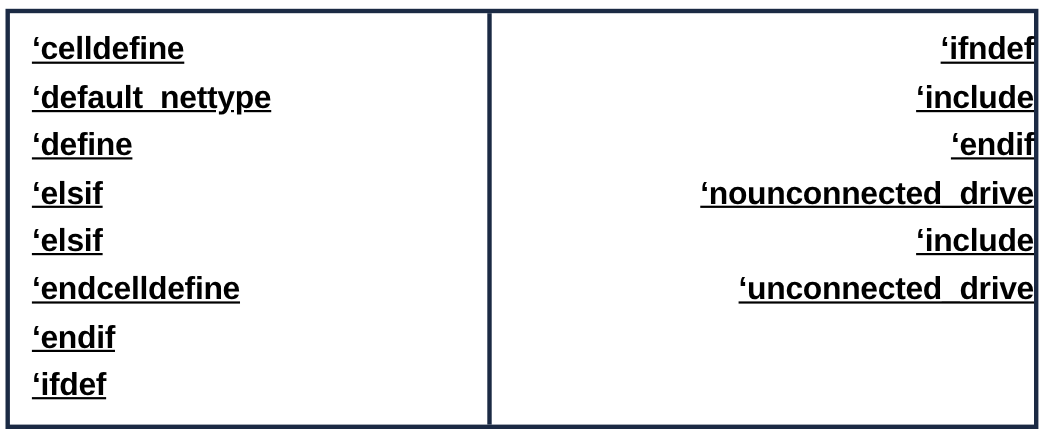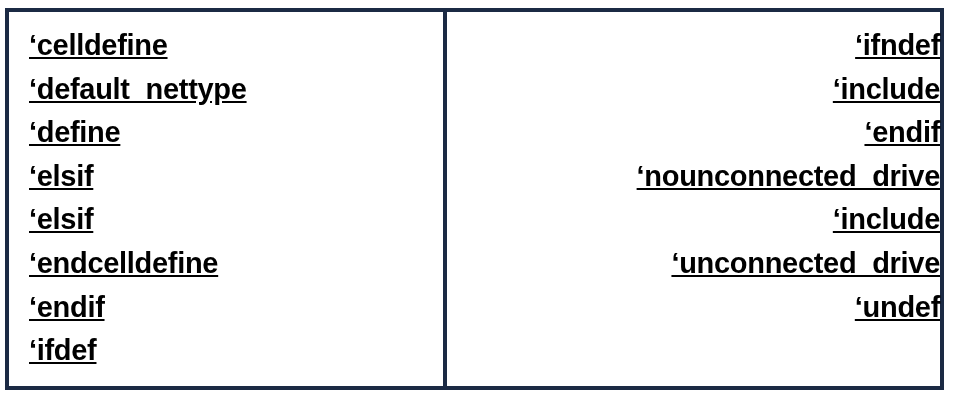--- a/index.html
+++ b/index.html
@@ -75,16 +75,15 @@
       <div class="row">‘ifdef</div>
     </div>
     <div class="divider"></div>
     <div class="col col-right">
       <div class="row">‘ifndef</div>
       <div class="row">‘include</div>
       <div class="row">‘endif</div>
       <div class="row">‘nounconnected_drive</div>
       <div class="row">‘include</div>
       <div class="row">‘unconnected_drive</div>
-      <div class="row">‘undef</div>
     </div>
   </div>
 </div>
 
 </body></html>

